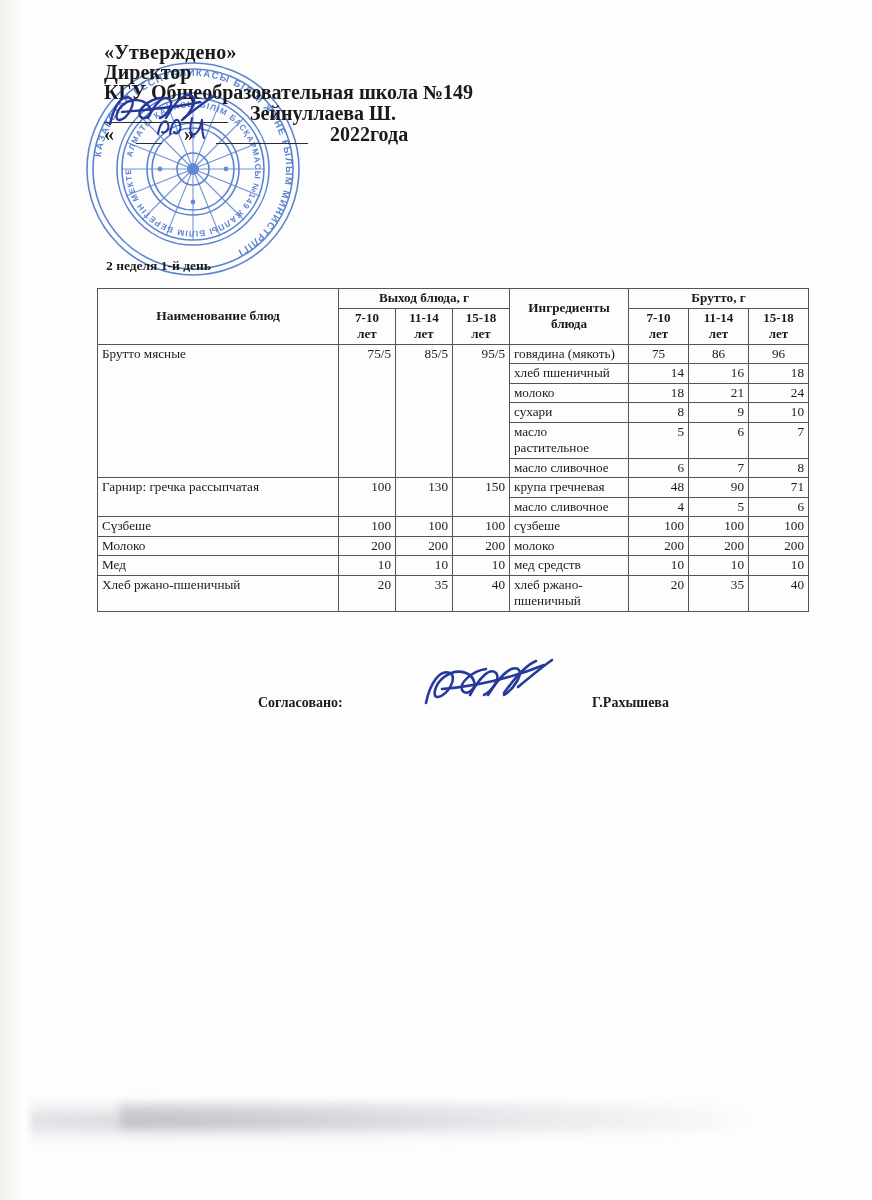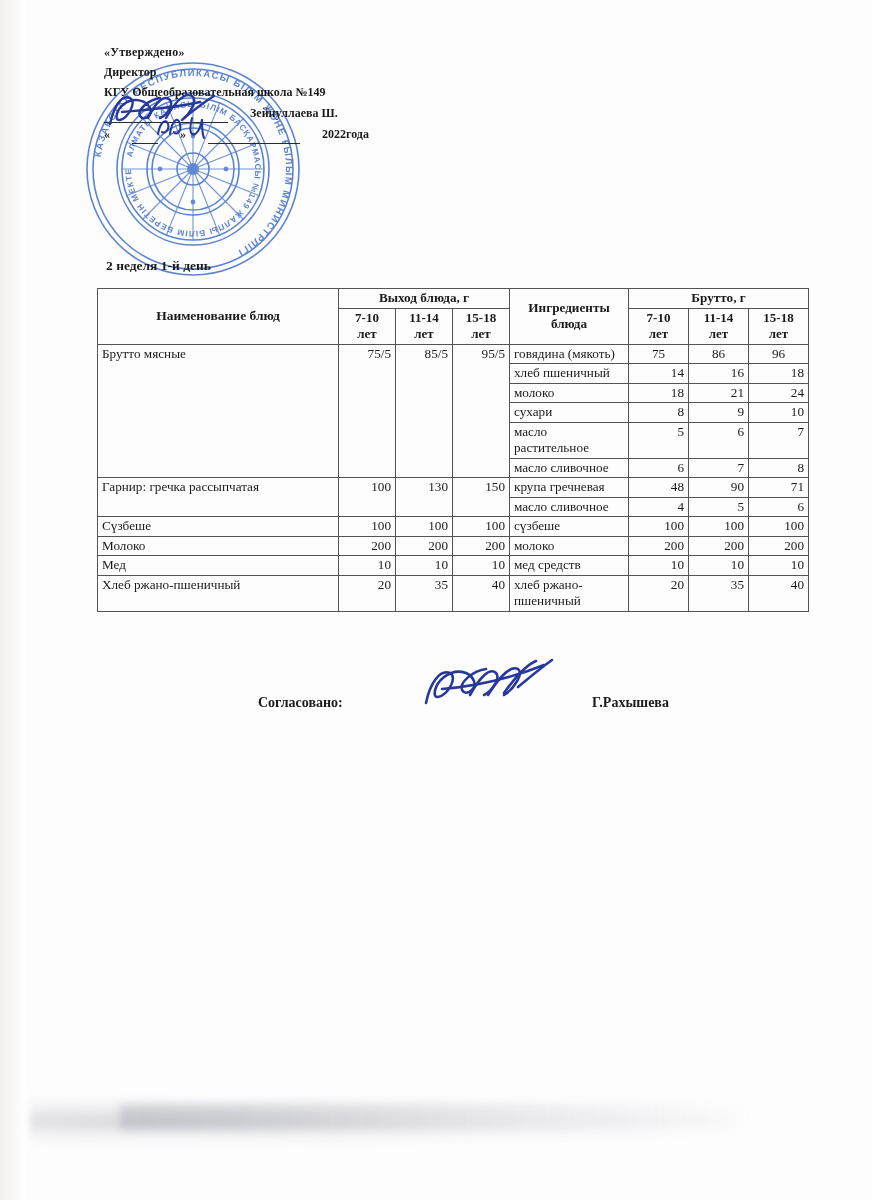--- a/index.html
+++ b/index.html
@@ -48,21 +48,21 @@
     filter: blur(4px);
     pointer-events: none;
   }
 
   
   .approval {
     position: absolute;
     left: 104px;
     top: 42px;
     width: 330px;
-    font-size: 12px;
+    font-size: 20px;
     font-weight: bold;
     line-height: 20px;
     z-index: 5;
   }
   .approval .line1 { letter-spacing: .2px; }
   .approval .line2 { }
   .approval .line3 { white-space: nowrap; }
   .approval .row-sign {
     display: flex;
     align-items: flex-end;

